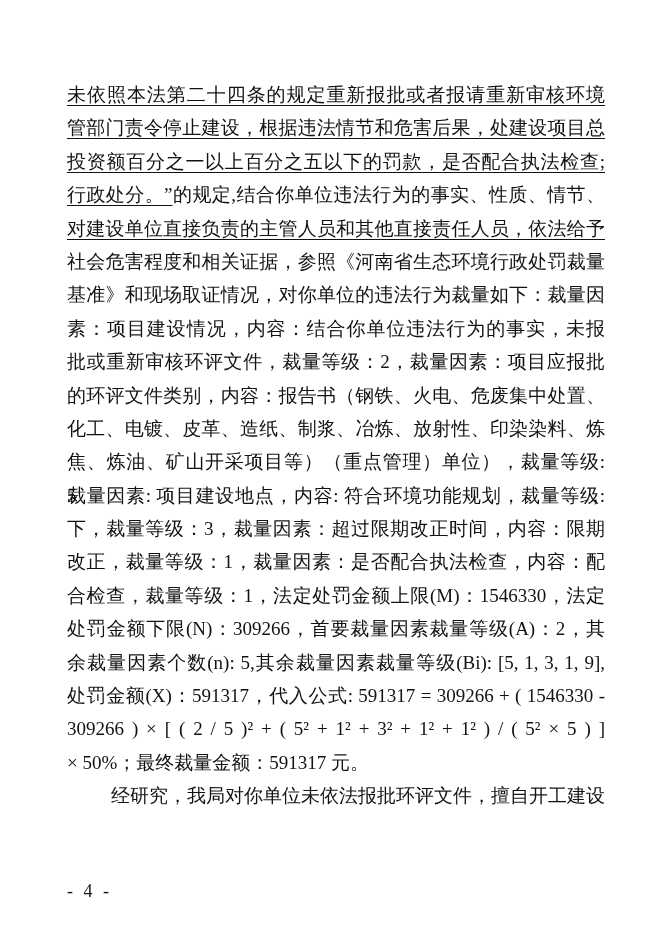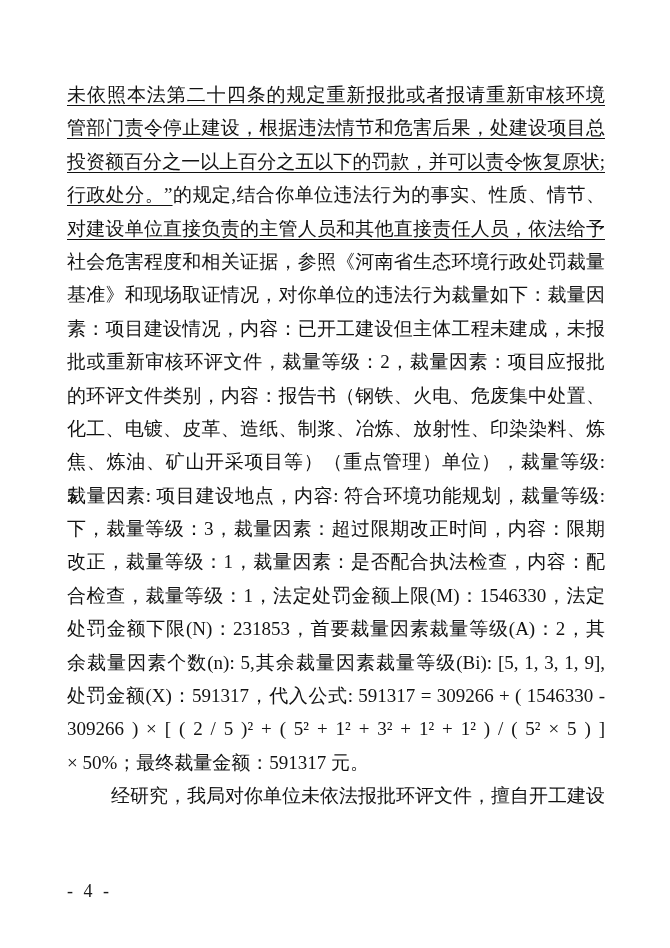--- a/index.html
+++ b/index.html
@@ -55,50 +55,50 @@
 <body>
 
 <div class="page">
   <div class="text-block">
 
       <div class="line"><span class="u">未依照本法第二十四条的规定重新报批或者报请重新审核环境</span></div>
 
 
       <div class="line"><span class="u">管部门责令停止建设，根据违法情节和危害后果，处建设项目总</span></div>
 
-      <div class="line"><span class="u">投资额百分之一以上百分之五以下的罚款，并可以责令恢复原状;</span></div>
+      <div class="line"><span class="u">投资额百分之一以上百分之五以下的罚款，是否配合执法检查;</span></div>
 
       <div class="line"><span class="u">行政处分。”</span><span class="t">的规定,结合你单位违法行为的事实、性质、情节、</span></div>
 
       <div class="line"><span class="u">对建设单位直接负责的主管人员和其他直接责任人员，依法给予</span></div>
 
       <div class="line"><span class="t">社会危害程度和相关证据，参照《河南省生态环境行政处罚裁量</span></div>
 
       <div class="line"><span class="t">基准》和现场取证情况，对你单位的违法行为裁量如下：裁量因</span></div>
 
-      <div class="line"><span class="t">素：项目建设情况，内容：已开工建设但主体工程未建成，未报</span></div>
+      <div class="line"><span class="t">素：项目建设情况，内容：结合你单位违法行为的事实，未报</span></div>
 
       <div class="line"><span class="t">批或重新审核环评文件，裁量等级：2，裁量因素：项目应报批</span></div>
 
       <div class="line"><span class="t">的环评文件类别，内容：报告书（钢铁、火电、危废集中处置、</span></div>
 
       <div class="line"><span class="t">化工、电镀、皮革、造纸、制浆、冶炼、放射性、印染染料、炼</span></div>
 
       <div class="line"><span class="t">焦、炼油、矿山开采项目等）（重点管理）单位），裁量等级: 5，</span></div>
 
       <div class="line"><span class="t">裁量因素: 项目建设地点，内容: 符合环境功能规划，裁量等级:</span></div>
 
 
       <div class="line"><span class="t">下，裁量等级：3，裁量因素：超过限期改正时间，内容：限期</span></div>
 
       <div class="line"><span class="t">改正，裁量等级：1，裁量因素：是否配合执法检查，内容：配</span></div>
 
       <div class="line"><span class="t">合检查，裁量等级：1，法定处罚金额上限(M)：1546330，法定</span></div>
 
-      <div class="line"><span class="t">处罚金额下限(N)：231853，首要裁量因素裁量等级(A)：2，其</span></div>
+      <div class="line"><span class="t">处罚金额下限(N)：309266，首要裁量因素裁量等级(A)：2，其</span></div>
 
       <div class="line"><span class="t">余裁量因素个数(n): 5,其余裁量因素裁量等级(Bi): [5, 1, 3, 1, 9],</span></div>
 
       <div class="line"><span class="t">处罚金额(X)：591317，代入公式: 591317 = 309266 + ( 1546330 -</span></div>
 
       <div class="line"><span class="t">309266 ) × [ ( 2 / 5 )² + ( 5² + 1² + 3² + 1² + 1² ) / ( 5² × 5 ) ]</span></div>
 
       <div class="line short"><span class="t">× 50%；最终裁量金额：591317 元。</span></div>
 
       <div class="line indent"><span class="t">经研究，我局对你单位未依法报批环评文件，擅自开工建设</span></div>

